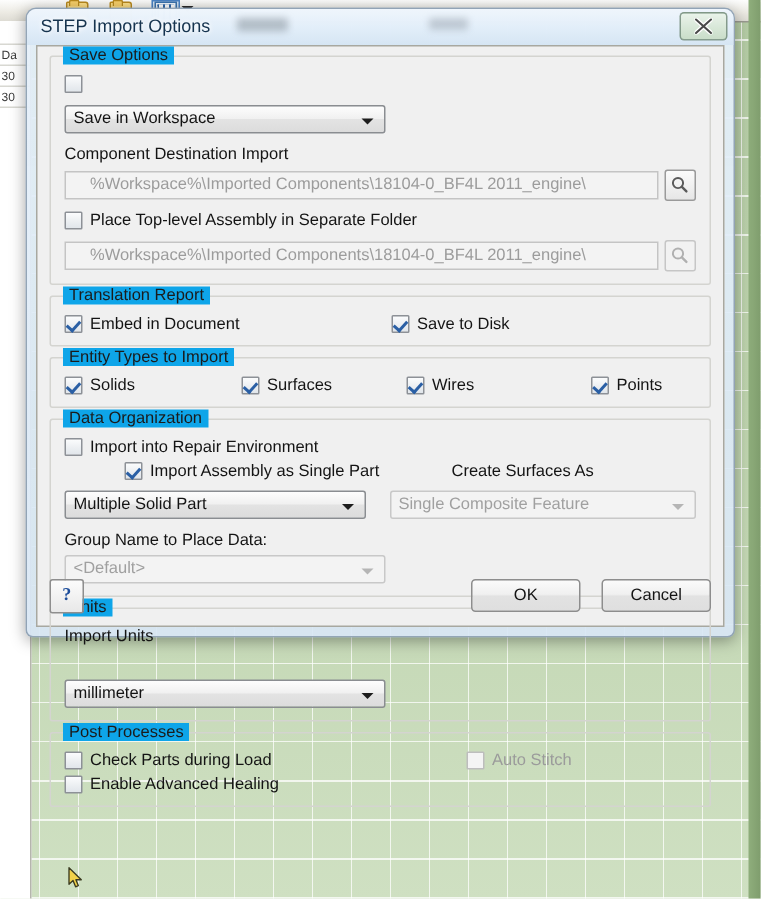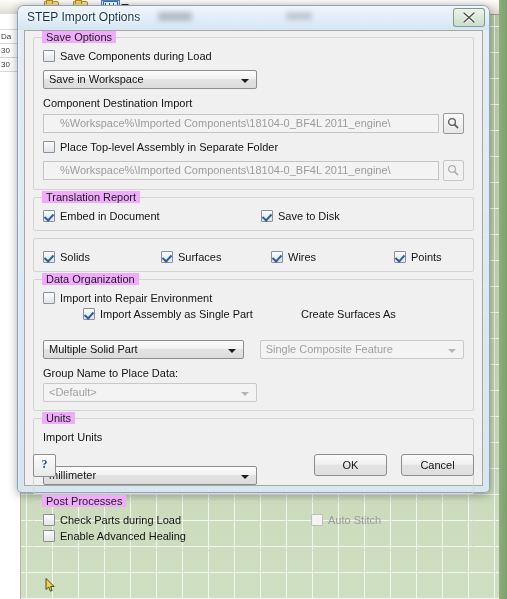--- a/index.html
+++ b/index.html
@@ -70,21 +70,21 @@
   }
   #bg-right-strip {
     position:absolute; right:0; top:0; bottom:0; width:8px;
     background: linear-gradient(90deg,#8fae7c,#7f9d6d);
   }
 
   
   #dialog {
     position: absolute;
     left: 17px; top: 5px;
-    width: 473px; height: 488px;
+    width: 473px; height: 420px;
     border-radius: 7px 7px 5px 5px;
     background: linear-gradient(180deg, rgba(230,240,250,.93) 0%, rgba(216,230,244,.92) 100%);
     border: 1px solid rgba(120,140,160,.75);
     box-shadow: 0 2px 10px rgba(0,0,0,.35);
     padding: 0;
     box-sizing: border-box;
   }
   #titlebar {
     position: relative;
     height: 24px;
@@ -129,21 +129,21 @@
   .group {
     position: relative;
     border: 1px solid #d4d4d0;
     border-radius: 2px;
     margin-bottom: 7px;
     padding: 12px 9px 8px 9px;
     box-sizing: border-box;
   }
   .group > .legend {
     position: absolute; top: -7px; left: 8px;
-    background: #f0abfc;
+    background: #0ea5e9;
     padding: 0 4px;
     font-size: 11px; color: #1b1b1b;
     white-space: nowrap;
   }
 
   
   .row { position: relative; display: flex; align-items: center; }
   .cb-wrap {
     display: inline-flex; align-items: center;
     font-size: 11px; color: #141414;
@@ -287,21 +287,20 @@
   </div>
 
   <div id="dlg-body">
 
     <div class="group">
       <div class="legend">Save Options</div>
 
       <div class="row" style="margin-bottom:8px;">
         <label class="cb-wrap">
           <span class="cbox"></span>
-          <span>Save Components during Load</span>
         </label>
       </div>
 
       <div class="combo" style="width:214px;margin-bottom:8px;">
         <span class="ctext">Save in Workspace</span>
         <span class="arrow"></span>
       </div>
 
       <div class="lbl" style="margin-bottom:4px;">Component Destination Import</div>
 
@@ -345,20 +344,21 @@
           <span>Embed in Document</span>
         </label>
         <label class="cb-wrap">
           <span class="cbox checked"></span>
           <span>Save to Disk</span>
         </label>
       </div>
     </div>
 
     <div class="group">
+      <div class="legend">Entity Types to Import</div>
       <div class="row">
         <label class="cb-wrap" style="width:118px;">
           <span class="cbox checked"></span>
           <span>Solids</span>
         </label>
         <label class="cb-wrap" style="width:110px;">
           <span class="cbox checked"></span>
           <span>Surfaces</span>
         </label>
         <label class="cb-wrap" style="width:123px;">
@@ -375,21 +375,21 @@
     <div class="group">
       <div class="legend">Data Organization</div>
 
       <div class="row" style="margin-bottom:4px;">
         <label class="cb-wrap">
           <span class="cbox"></span>
           <span>Import into Repair Environment</span>
         </label>
       </div>
 
-      <div class="row" style="margin-bottom:20px;padding-left:40px;">
+      <div class="row" style="margin-bottom:7px;padding-left:40px;">
         <label class="cb-wrap" style="width:218px;">
           <span class="cbox checked"></span>
           <span>Import Assembly as Single Part</span>
         </label>
         <span class="lbl">Create Surfaces As</span>
       </div>
 
       <div class="row" style="margin-bottom:8px;">
         <div class="combo" style="width:214px;">
           <span class="ctext">Multiple Solid Part</span>

